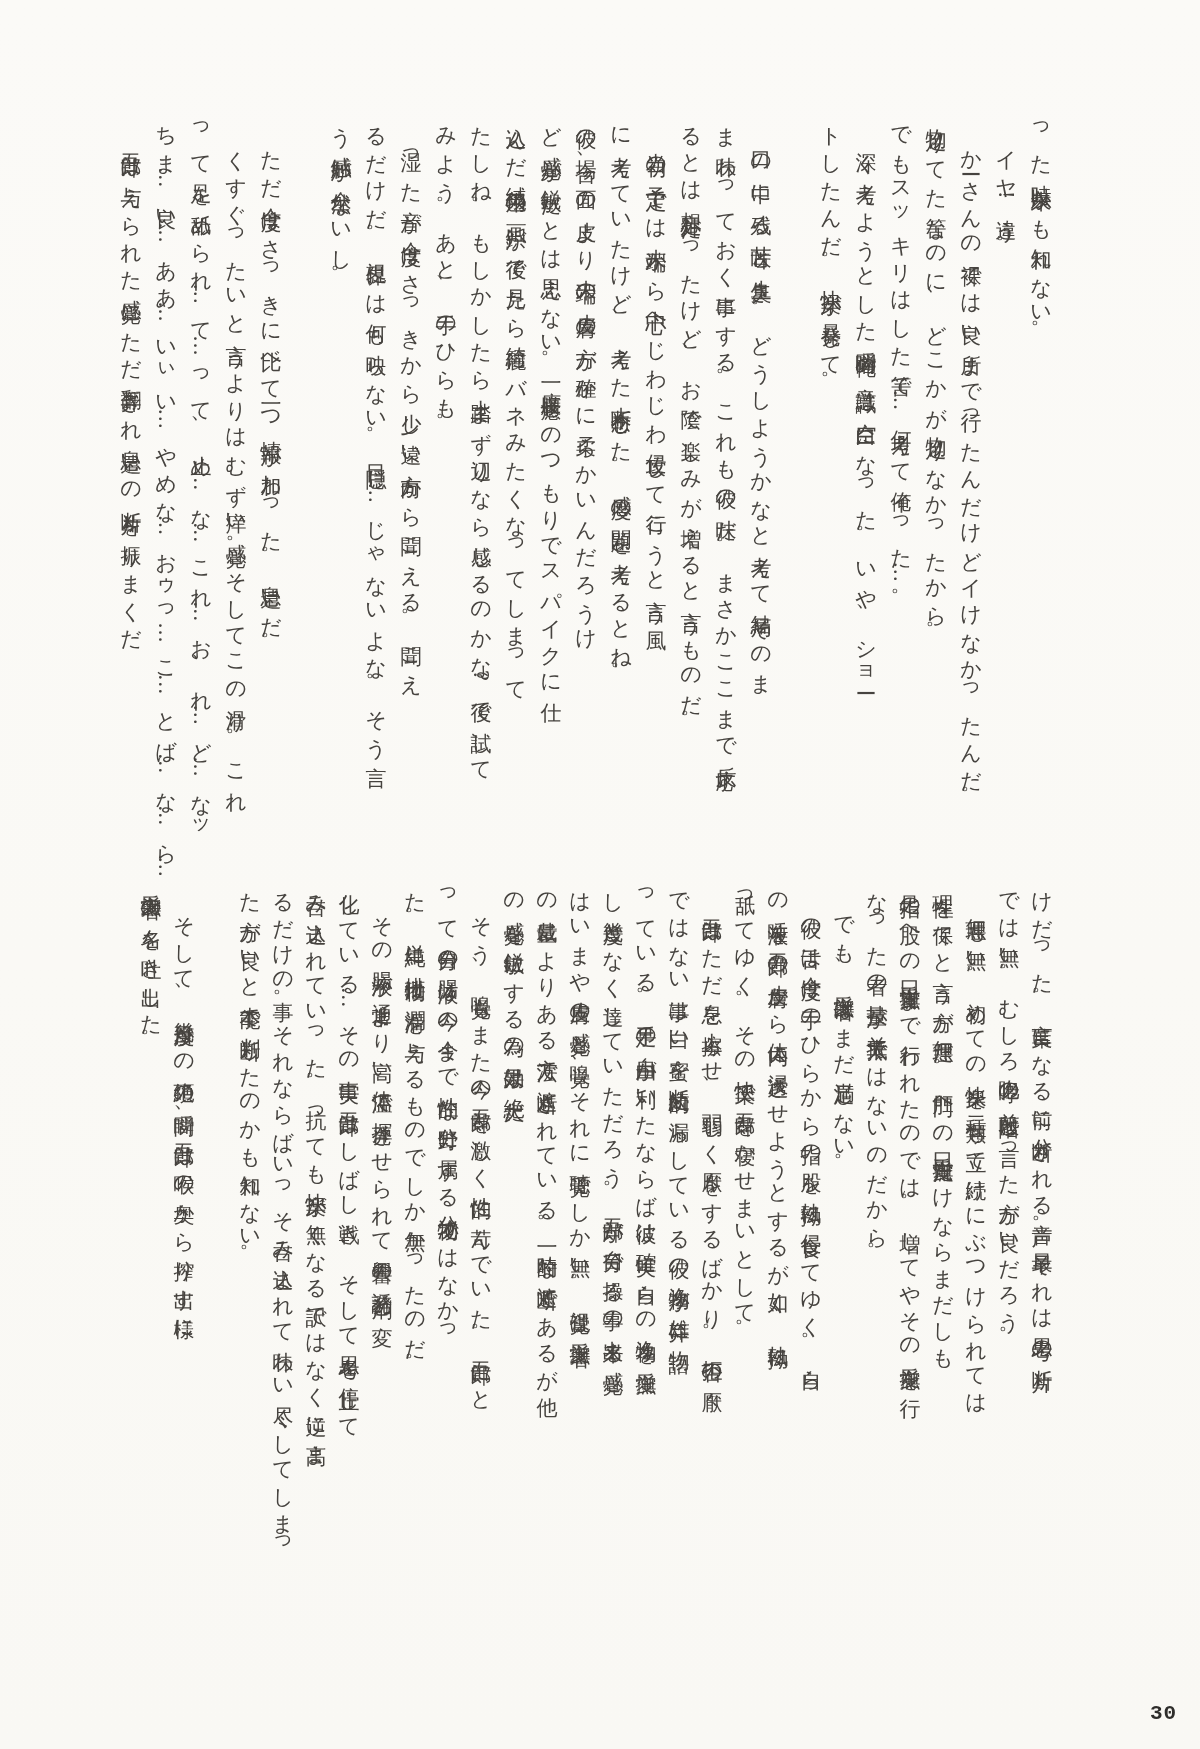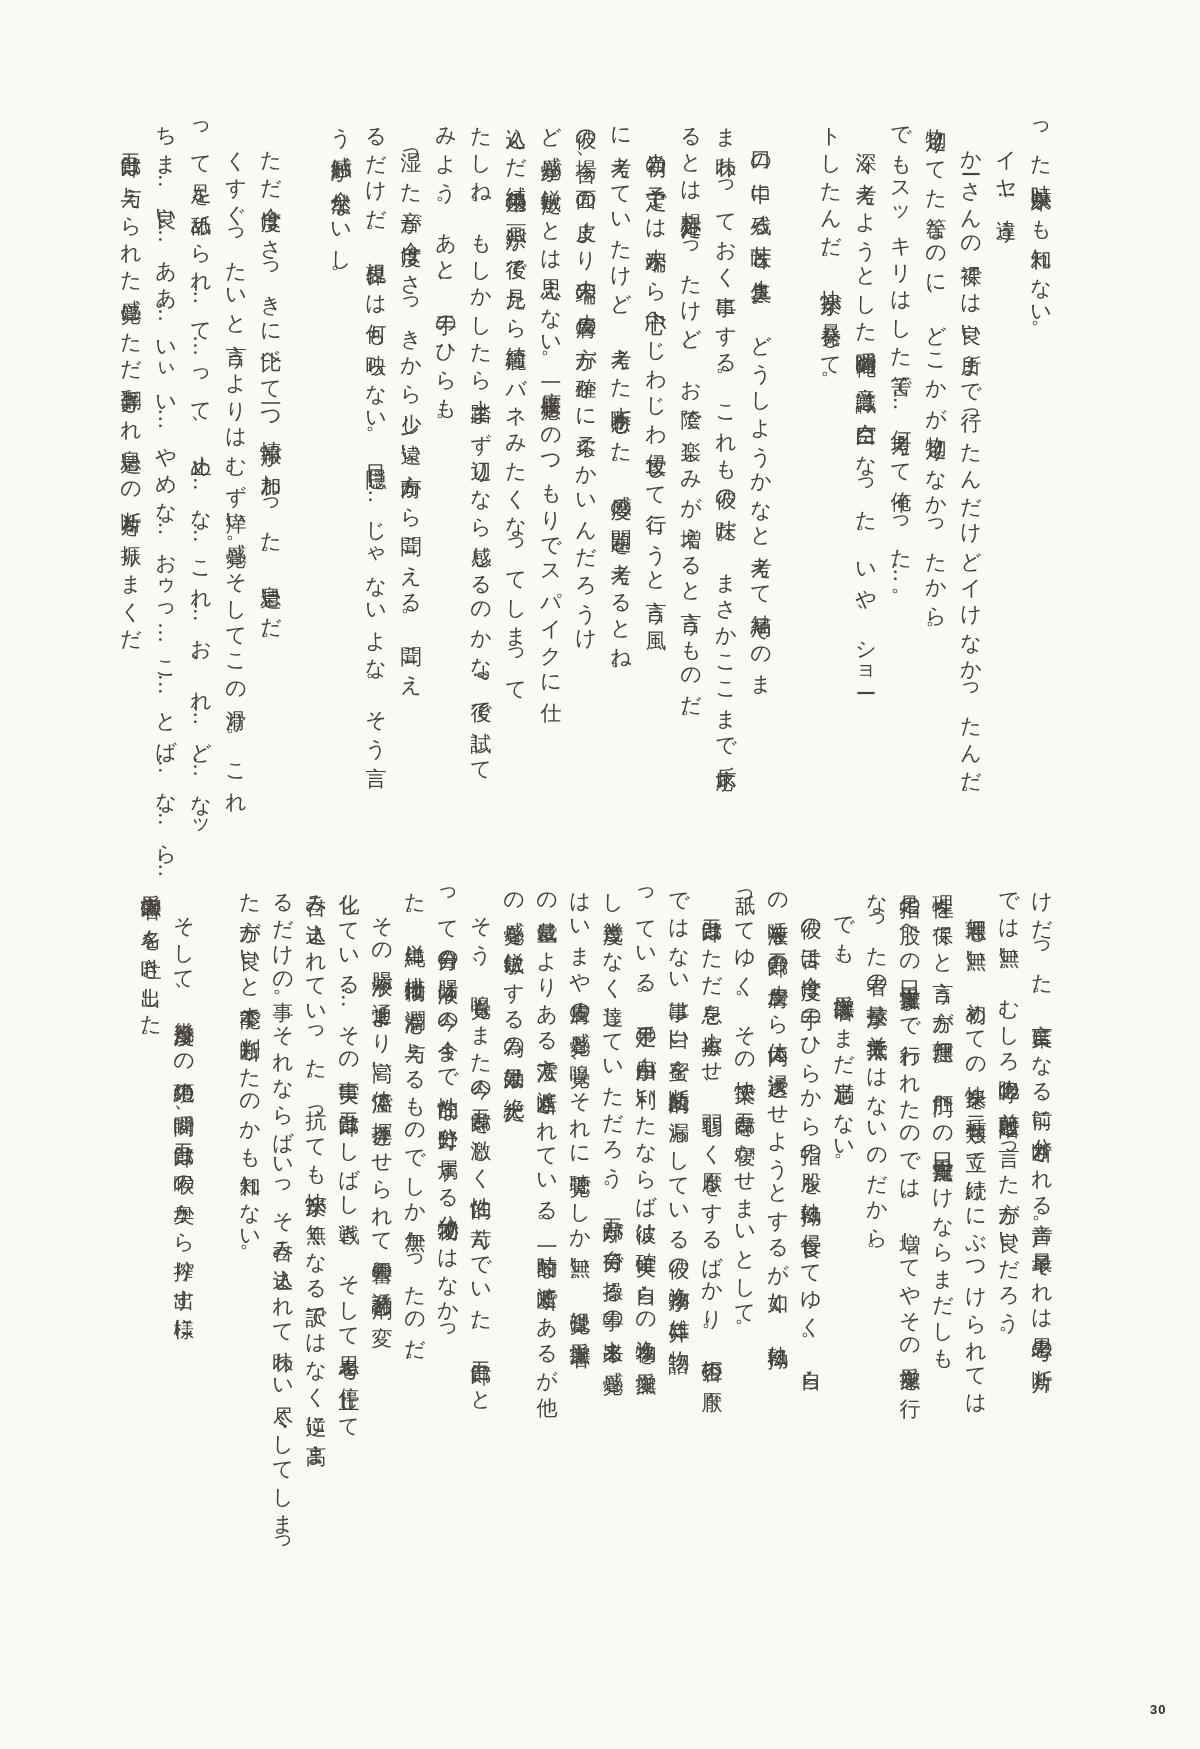--- a/index.html
+++ b/index.html
@@ -54,22 +54,22 @@
   .vblock .col.indent {
     text-indent: 24px;
   }
   .vblock .col.blank {
     
   }
   .page-number {
     position: absolute;
     left: 1150px;
     top: 1702px;
-    font-family: Liberation Sans, sans-serif;
-    font-size: 13px;
+    font-family: Liberation Mono, monospace;
+    font-size: 21px;
     font-weight: bold;
     letter-spacing: 1px;
     color: #2e2d2b;
   }
 </style>
 </head>
 <body>
 
 <div class="page">
   <div id="block-top" class="vblock">

